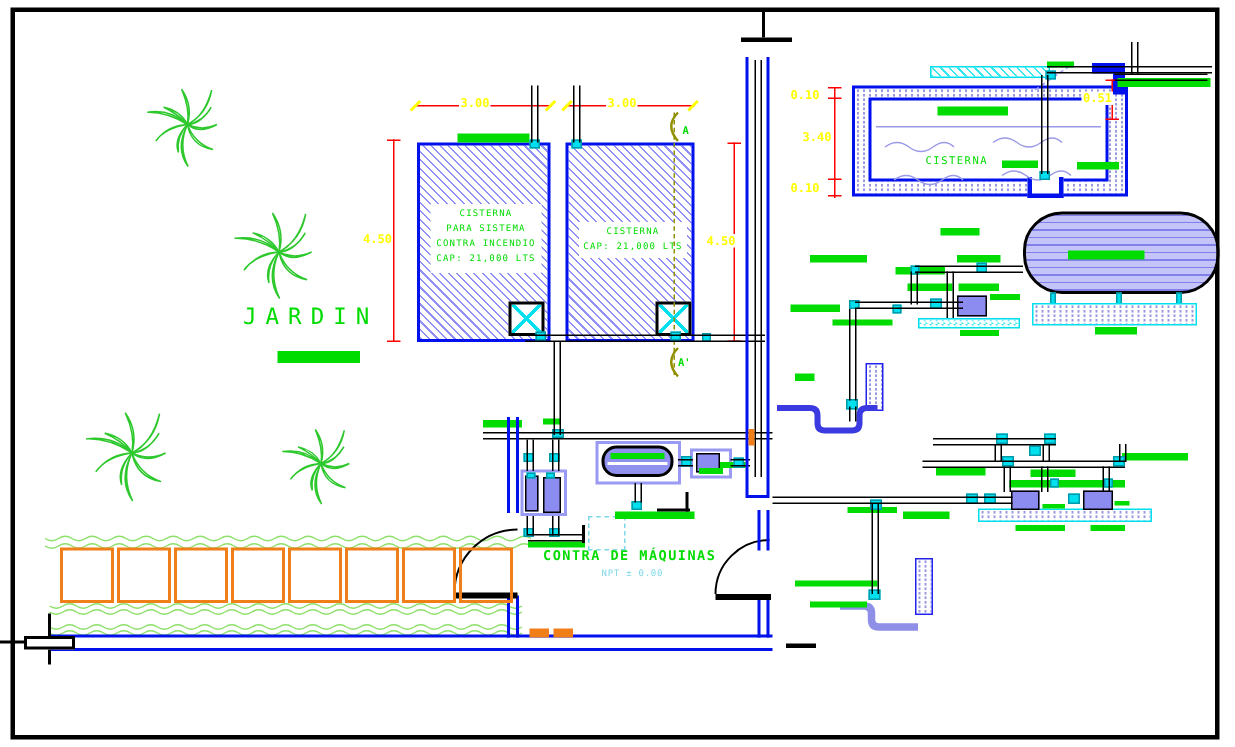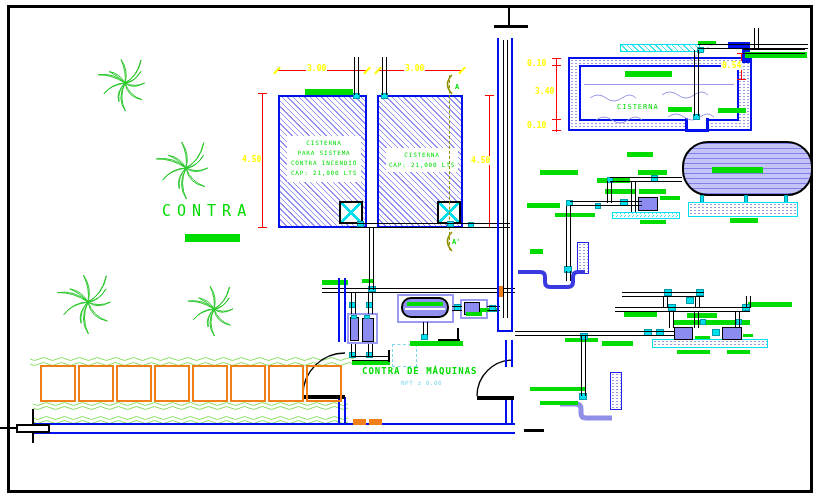--- a/index.html
+++ b/index.html
@@ -55,21 +55,21 @@
   .sectline{width:0;border-left:1px dashed #909000;}
   .waterline{height:1px;background:#9a9ae8;}
   svg.overlay{position:absolute;left:0;top:0;pointer-events:none;}
 </style>
 </head>
 <body>
 
 <div id="canvas">
   <div class="abs" id="frame"></div>
 
-  <span class="abs t-green" id="jardin" style="left:162px;top:202px;">CONTRA</span>
+  <span class="abs t-green" id="jardin" style="left:162px;top:202px;">JARDIN</span>
 
   <div class="abs cistern" style="left:278px;top:95px;width:89px;height:133px;"></div>
   <div class="abs cistern" style="left:377px;top:95px;width:86px;height:133px;"></div>
 
   <div class="abs cistern-label" style="left:287px;top:136px;width:74px;height:46px;">
     <div>CISTERNA</div>
     <div>PARA SISTEMA</div>
     <div>CONTRA INCENDIO</div>
     <div>CAP: 21,000 LTS</div>
   </div>
@@ -116,21 +116,21 @@
   <div class="abs rtick" style="left:552px;top:58px;width:9px;height:1px;"></div>
   <div class="abs rtick" style="left:552px;top:65px;width:9px;height:1px;"></div>
   <div class="abs rtick" style="left:552px;top:119px;width:9px;height:1px;"></div>
   <div class="abs rtick" style="left:552px;top:130px;width:9px;height:1px;"></div>
   <span class="abs dimtxt" style="left:526px;top:59px;">0.10</span>
   <span class="abs dimtxt" style="left:534px;top:87px;">3.40</span>
   <span class="abs dimtxt" style="left:526px;top:121px;">0.10</span>
   <div class="abs dimvr" style="left:741px;top:53px;height:27px;"></div>
   <div class="abs rtick" style="left:737px;top:53px;width:9px;height:1px;"></div>
   <div class="abs rtick" style="left:737px;top:79px;width:9px;height:1px;"></div>
-  <span class="abs dimtxt" style="left:721px;top:61px;">0.54</span>
+  <span class="abs dimtxt" style="left:721px;top:61px;">0.51</span>
 
   <div class="abs tank-elev" style="left:682px;top:141px;width:131px;height:55px;"></div>
   <div class="abs valve" style="left:700px;top:195px;width:4px;height:8px;"></div>
   <div class="abs valve" style="left:744px;top:195px;width:4px;height:8px;"></div>
   <div class="abs valve" style="left:784px;top:195px;width:4px;height:8px;"></div>
   <div class="abs stipple cyanbox" style="left:688px;top:202px;width:110px;height:15px;"></div>
 
   <div class="abs equip" style="left:638px;top:197px;width:20px;height:14px;"></div>
   <div class="abs stipple slabcyan" style="left:612px;top:212px;width:68px;height:7px;"></div>
 

